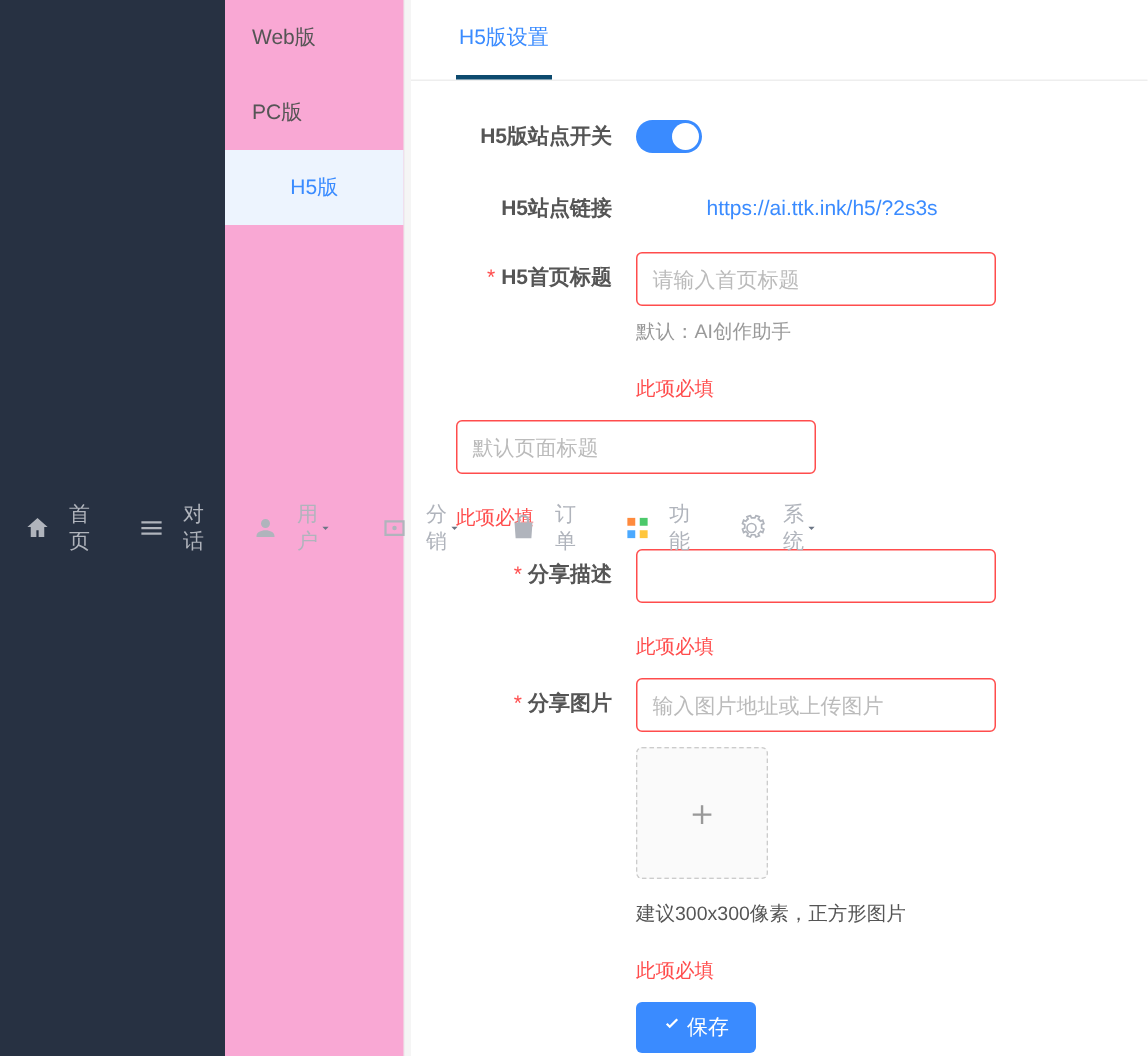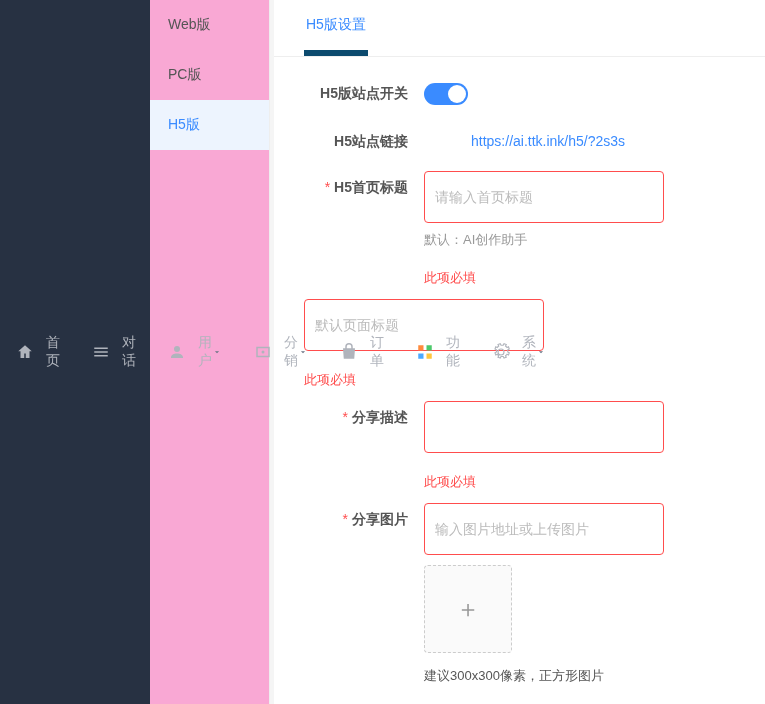--- a/index.html
+++ b/index.html
@@ -9,35 +9,35 @@
 
 .sidebar { width: 150px; background: #273142; color: #b0b4bc; display: flex; flex-direction: row; }
 .sidebar-item { display: flex; align-items: center; padding: 18px 16px; cursor: pointer; position: relative; }
 .sidebar-icon { width: 18px; height: 18px; margin-right: 12px; display: flex; align-items: center; justify-content: center; fill: #b0b4bc; }
 .sidebar-label { flex: 1; color: #b0b4bc; font-size: 14px; }
 .sidebar-chevron { width: 10px; height: 10px; fill: #6b7585; }
 
 
 .subnav { width: 120px; background: #f9a8d4; border-right: 1px solid #eee; }
 .subnav-item { padding: 16px 18px; cursor: pointer; color: #555; font-size: 14px; }
-.subnav-item.active { background: #edf4fe; color: #3a8bff; }
+.subnav-item.active { background: #edf4fe; color: #3a8bff; text-align: center; }
 
 
 .main { flex: 1; background: #fff; padding: 0 0 20px 0; overflow-y: auto; margin-left: 4px; }
 .tabs { border-bottom: 1px solid #eee; padding: 0 30px; }
-.tab { display: inline-block; padding: 16px 2px; color: #3a8bff; border-bottom: 6px solid #0c4a6e; font-size: 14px; cursor: pointer; text-align: right; }
+.tab { display: inline-block; padding: 16px 2px; color: #3a8bff; border-bottom: 3px solid #0c4a6e; font-size: 14px; cursor: pointer; text-align: right; }
 
 .form { padding: 20px 30px; }
 .form-row { display: flex; align-items: flex-start; margin-bottom: 12px; }
 .form-label { width: 120px; text-align: right; padding-right: 16px; padding-top: 8px; font-weight: 600; color: #555; font-size: 14px; }
 .form-label .req { color: #ff4d4d; margin-right: 4px; font-weight: normal; }
 .form-control { flex: 1; max-width: 240px; }
 .form-control-wide { flex: 1; }
 
-.input { width: 100%; height: 52px; padding: 0 10px; border: 1px solid #ff4d4d; border-radius: 4px; font-size: 14px; color: #333; outline: none; }
+.input { width: 100%; height: 36px; padding: 0 10px; border: 1px solid #ff4d4d; border-radius: 4px; font-size: 14px; color: #333; outline: none; }
 .input::placeholder { color: #bbb; }
 .help { color: #999; font-size: 13px; margin-top: 8px; }
 .error { color: #ff4d4d; font-size: 13px; margin-top: 20px; }
 .link { color: #3a8bff; text-decoration: none; font-size: 14px; }
 
 
 .toggle { width: 44px; height: 22px; background: #3a8bff; border-radius: 11px; position: relative; cursor: pointer; margin-top: 6px; }
 .toggle-knob { position: absolute; right: 2px; top: 2px; width: 18px; height: 18px; background: #fff; border-radius: 50%; }
 
 

